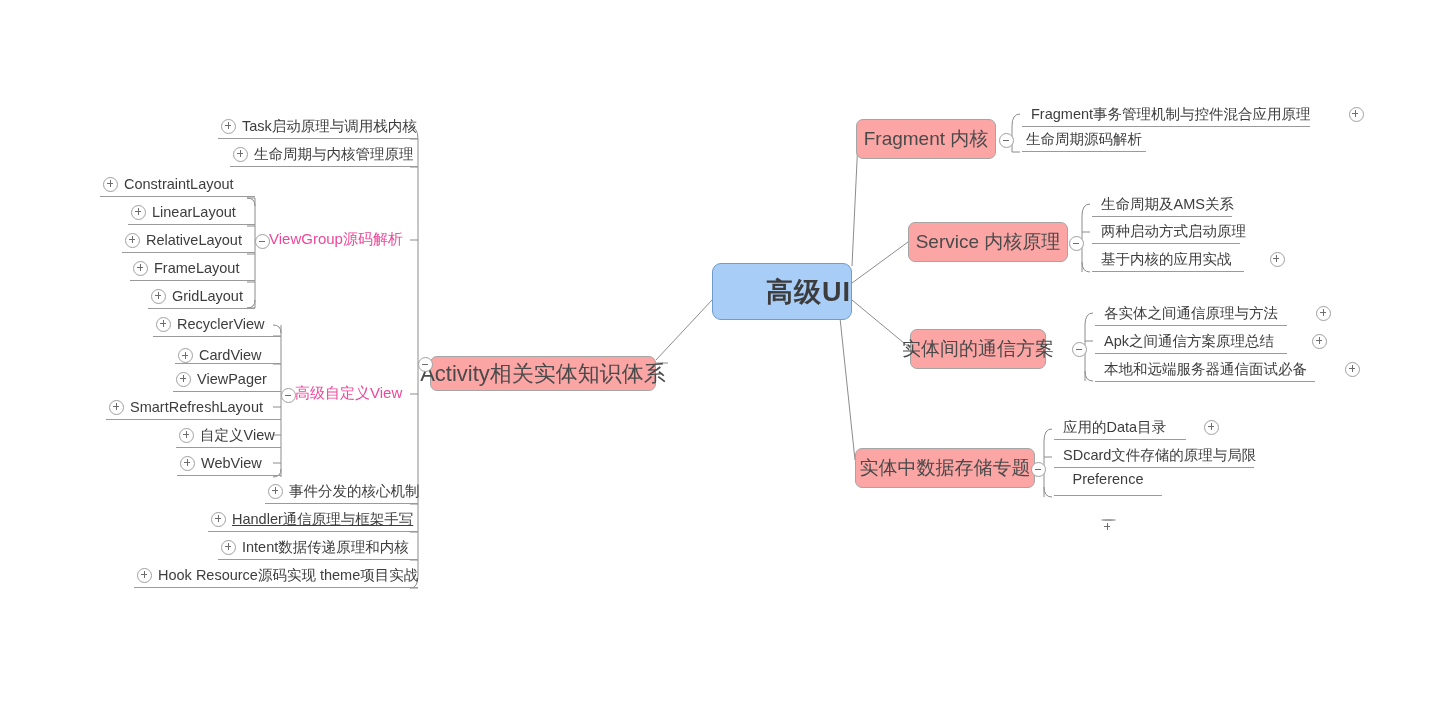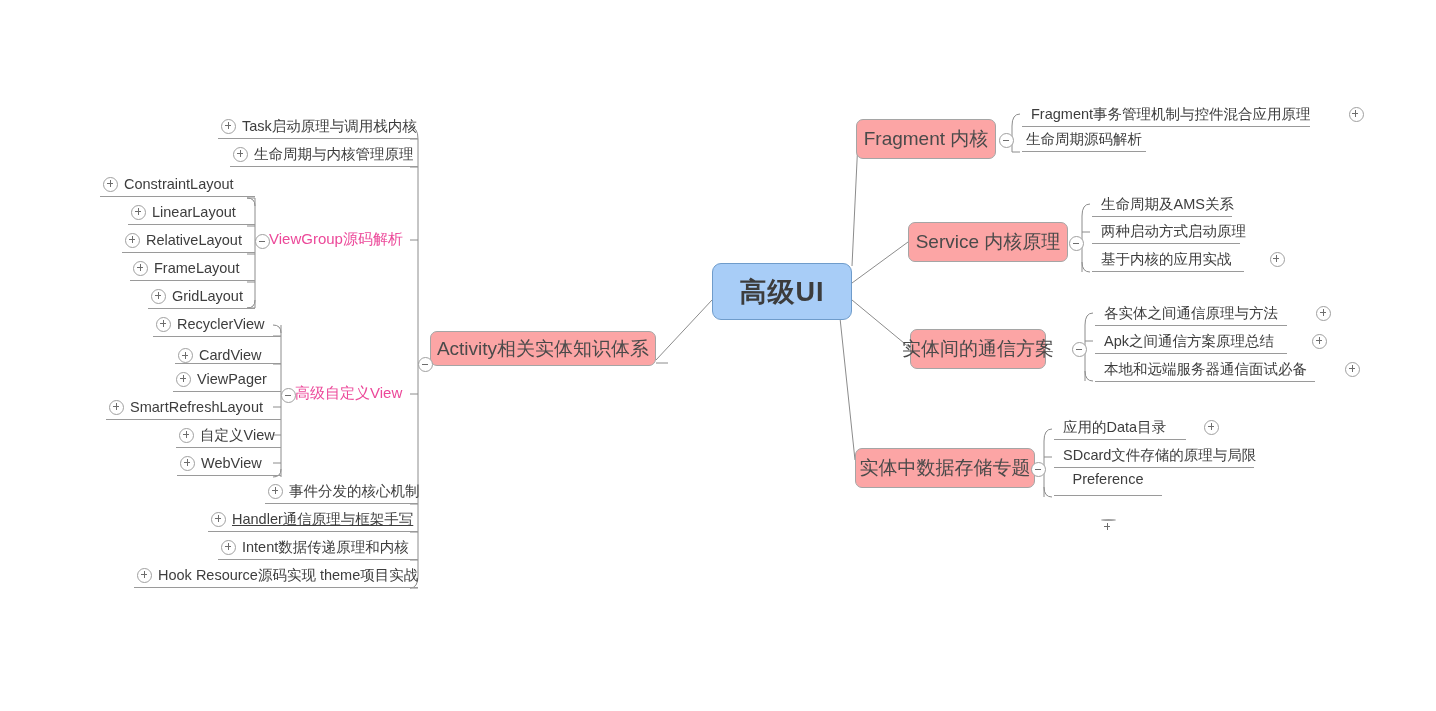--- a/index.html
+++ b/index.html
@@ -30,21 +30,21 @@
   }
   
   .root-node {
     position: absolute;
     box-sizing: border-box;
     border: 1px solid #6f9ccb;
     border-radius: 9px;
     background: #a8cdf7;
     display: flex;
     align-items: center;
-    justify-content: center;
+    justify-content: flex-end;
     font-size: 27px;
     font-weight: bold;
     color: #3c3c3c;
     letter-spacing: 1px;
   }
   
   .box-node {
     position: absolute;
     box-sizing: border-box;
     border: 1px solid #a5a5a5;
@@ -213,21 +213,21 @@
       <path d="M 1052 497 Q 1044 497 1044 487"></path>
       <path d="M 1044 468 L 1036 468"></path>
       <path d="M 1044 457 L 1052 457"></path>
     </g>
   </svg>
 
   <div class="root-node" style="left:712px; top:263px; width:140px; height:57px;">
     <span>高级UI</span>
   </div>
 
-  <div class="box-node" style="left:430px; top:331px; width:226px; height:35px; font-size:19px;">
+  <div class="box-node" style="left:430px; top:356px; width:226px; height:35px; font-size:22px;">
     <span>Activity相关实体知识体系</span>
   </div>
   <div class="toggle" style="left:418px; top:357px;"></div>
 
   <div class="leaf leftside" style="left:218px; top:114px; width:200px;">
     <span class="ic plus"></span>
     <span class="lbl">Task启动原理与调用栈内核</span>
   </div>
 
   <div class="leaf leftside" style="left:230px; top:142px; width:188px;">

